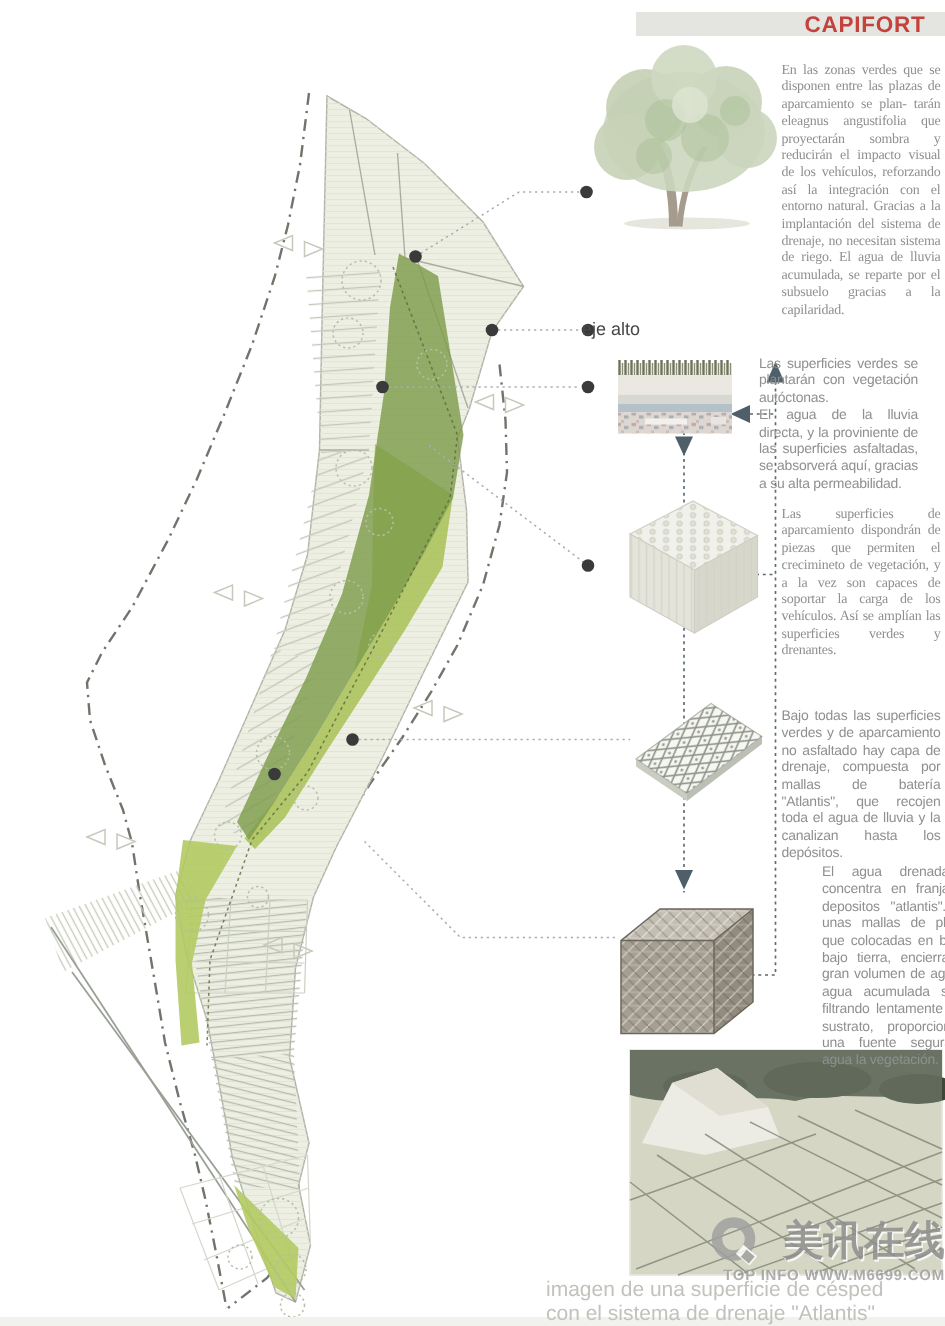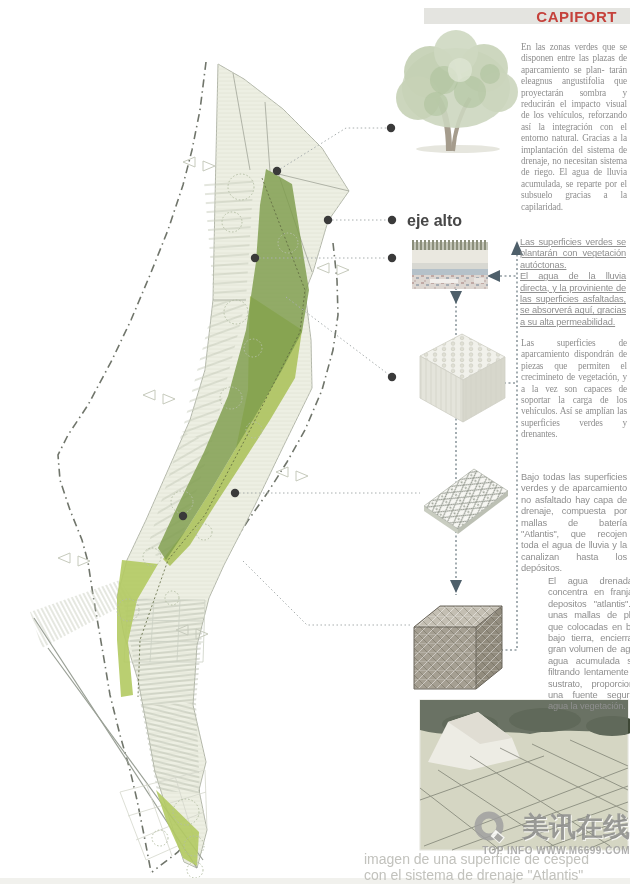--- a/index.html
+++ b/index.html
@@ -5,25 +5,25 @@
   html,body{margin:0;padding:0;background:#fff;}
   #page{position:relative;width:630px;height:884px;background:#ffffff;overflow:hidden;
         font-family:"Liberation Sans",sans-serif;}
   #plan-svg{position:absolute;left:0;top:0;z-index:1;}
   .brand-bar{position:absolute;left:424px;top:8px;width:193px;height:16px;background:#e4e4e0;
              z-index:3;display:flex;align-items:center;justify-content:flex-end;padding-right:16px;}
   .brand-bar span{color:#c5413b;font-weight:bold;font-size:15px;letter-spacing:.5px;line-height:1;}
   .info-text{position:absolute;width:106px;z-index:3;color:#8f8f8f;font-size:9.3px;line-height:11.4px;
              text-align:justify;letter-spacing:-0.15px;white-space:pre-line;}
   #txt1{left:521px;top:42px;font-family:Liberation Serif, serif;}
-  #txt2{left:520px;top:237px;text-decoration:underline;}
+  #txt2{left:506px;top:237px;}
   #txt3{left:521px;top:338px;font-family:Liberation Serif, serif;}
   #txt4{left:521px;top:472px;}
   #txt5{left:548px;top:576px;}
-  .axis-label{position:absolute;left:407px;top:212px;z-index:3;color:#474747;font-weight:bold;font-size:16px;}
+  .axis-label{position:absolute;left:388px;top:212px;z-index:3;color:#474747;font-weight:normal;font-size:12px;}
   .caption{position:absolute;left:364px;top:851px;width:242px;z-index:3;color:#c2c2bd;font-size:14px;}
   .watermark{position:absolute;left:446px;top:810px;width:184px;z-index:4;opacity:.82;text-align:right;}
   .wm-row{display:flex;align-items:center;justify-content:flex-end;gap:16px;}
   .wm-cn{font-size:27px;font-weight:bold;color:#8d8d8d;text-shadow:1px 1px 0 #ffffff;line-height:1;}
   .wm-url{font-size:10px;font-weight:bold;color:#9f9f9f;letter-spacing:.5px;margin-top:1px;
           text-shadow:1px 1px 0 #ffffff;}
   .bottom-strip{position:absolute;left:0;top:878px;width:630px;height:6px;background:#f1f1ed;z-index:2;}
 </style>
 </head>
 <body>

